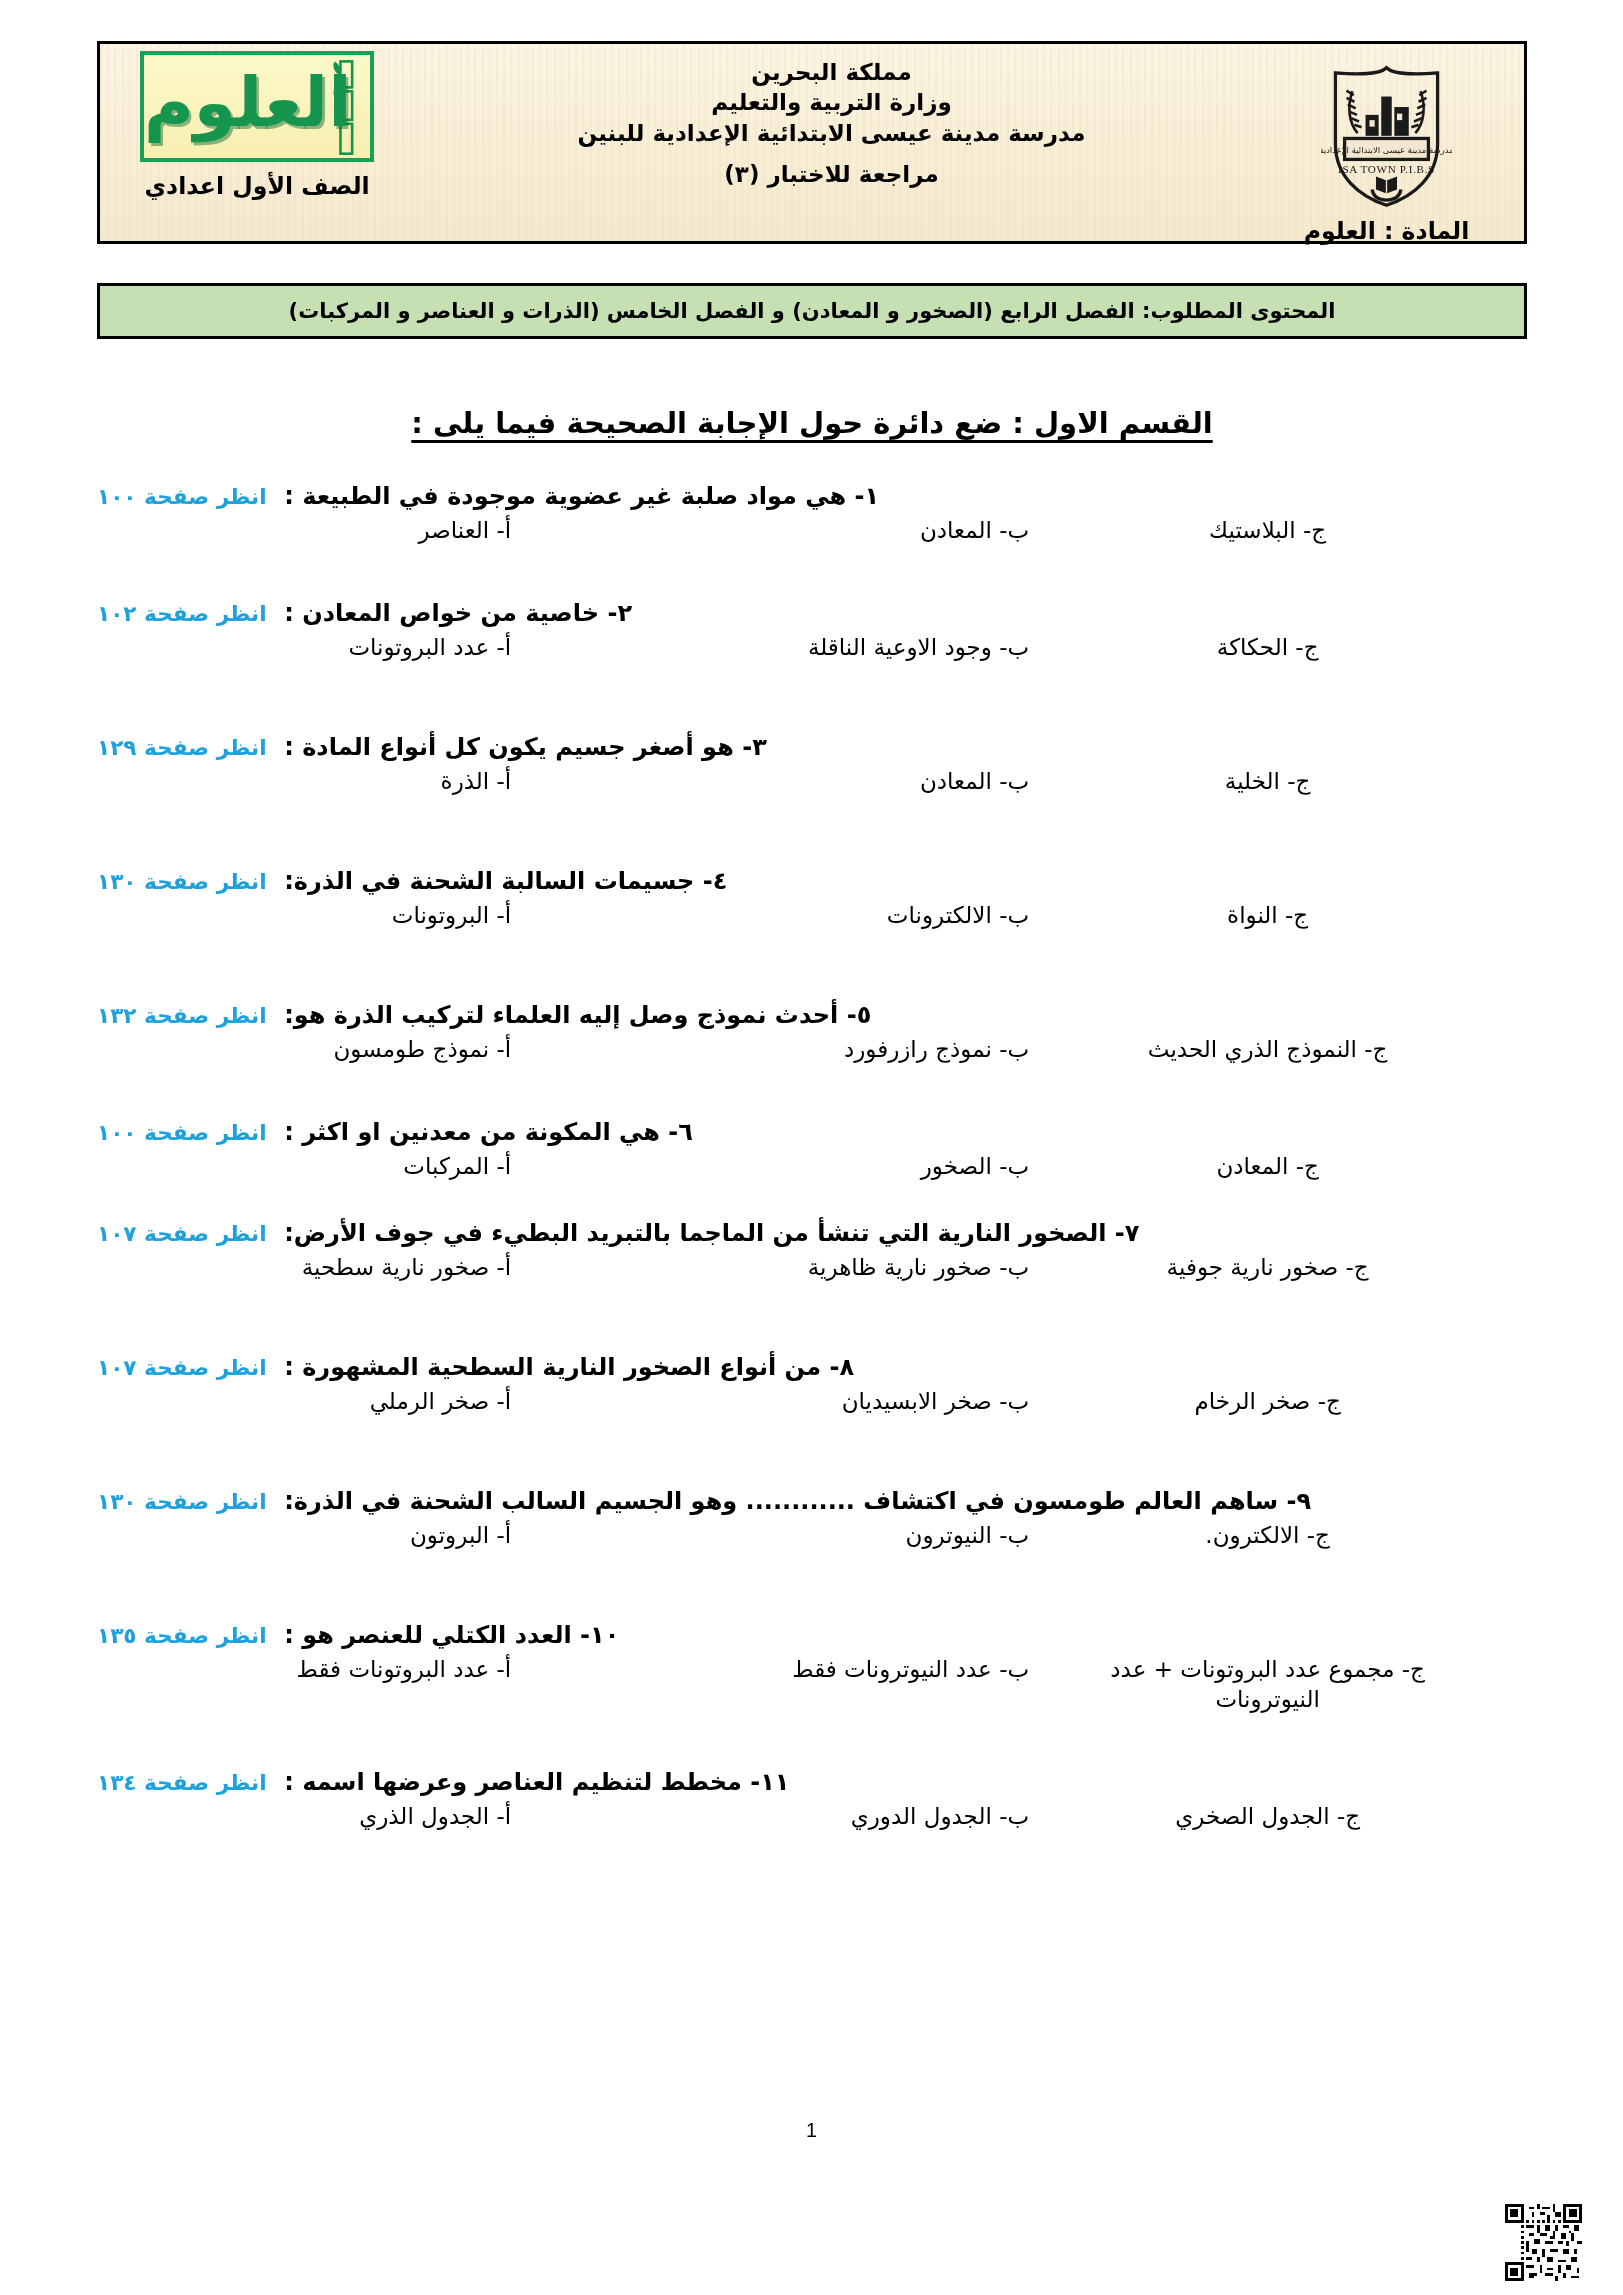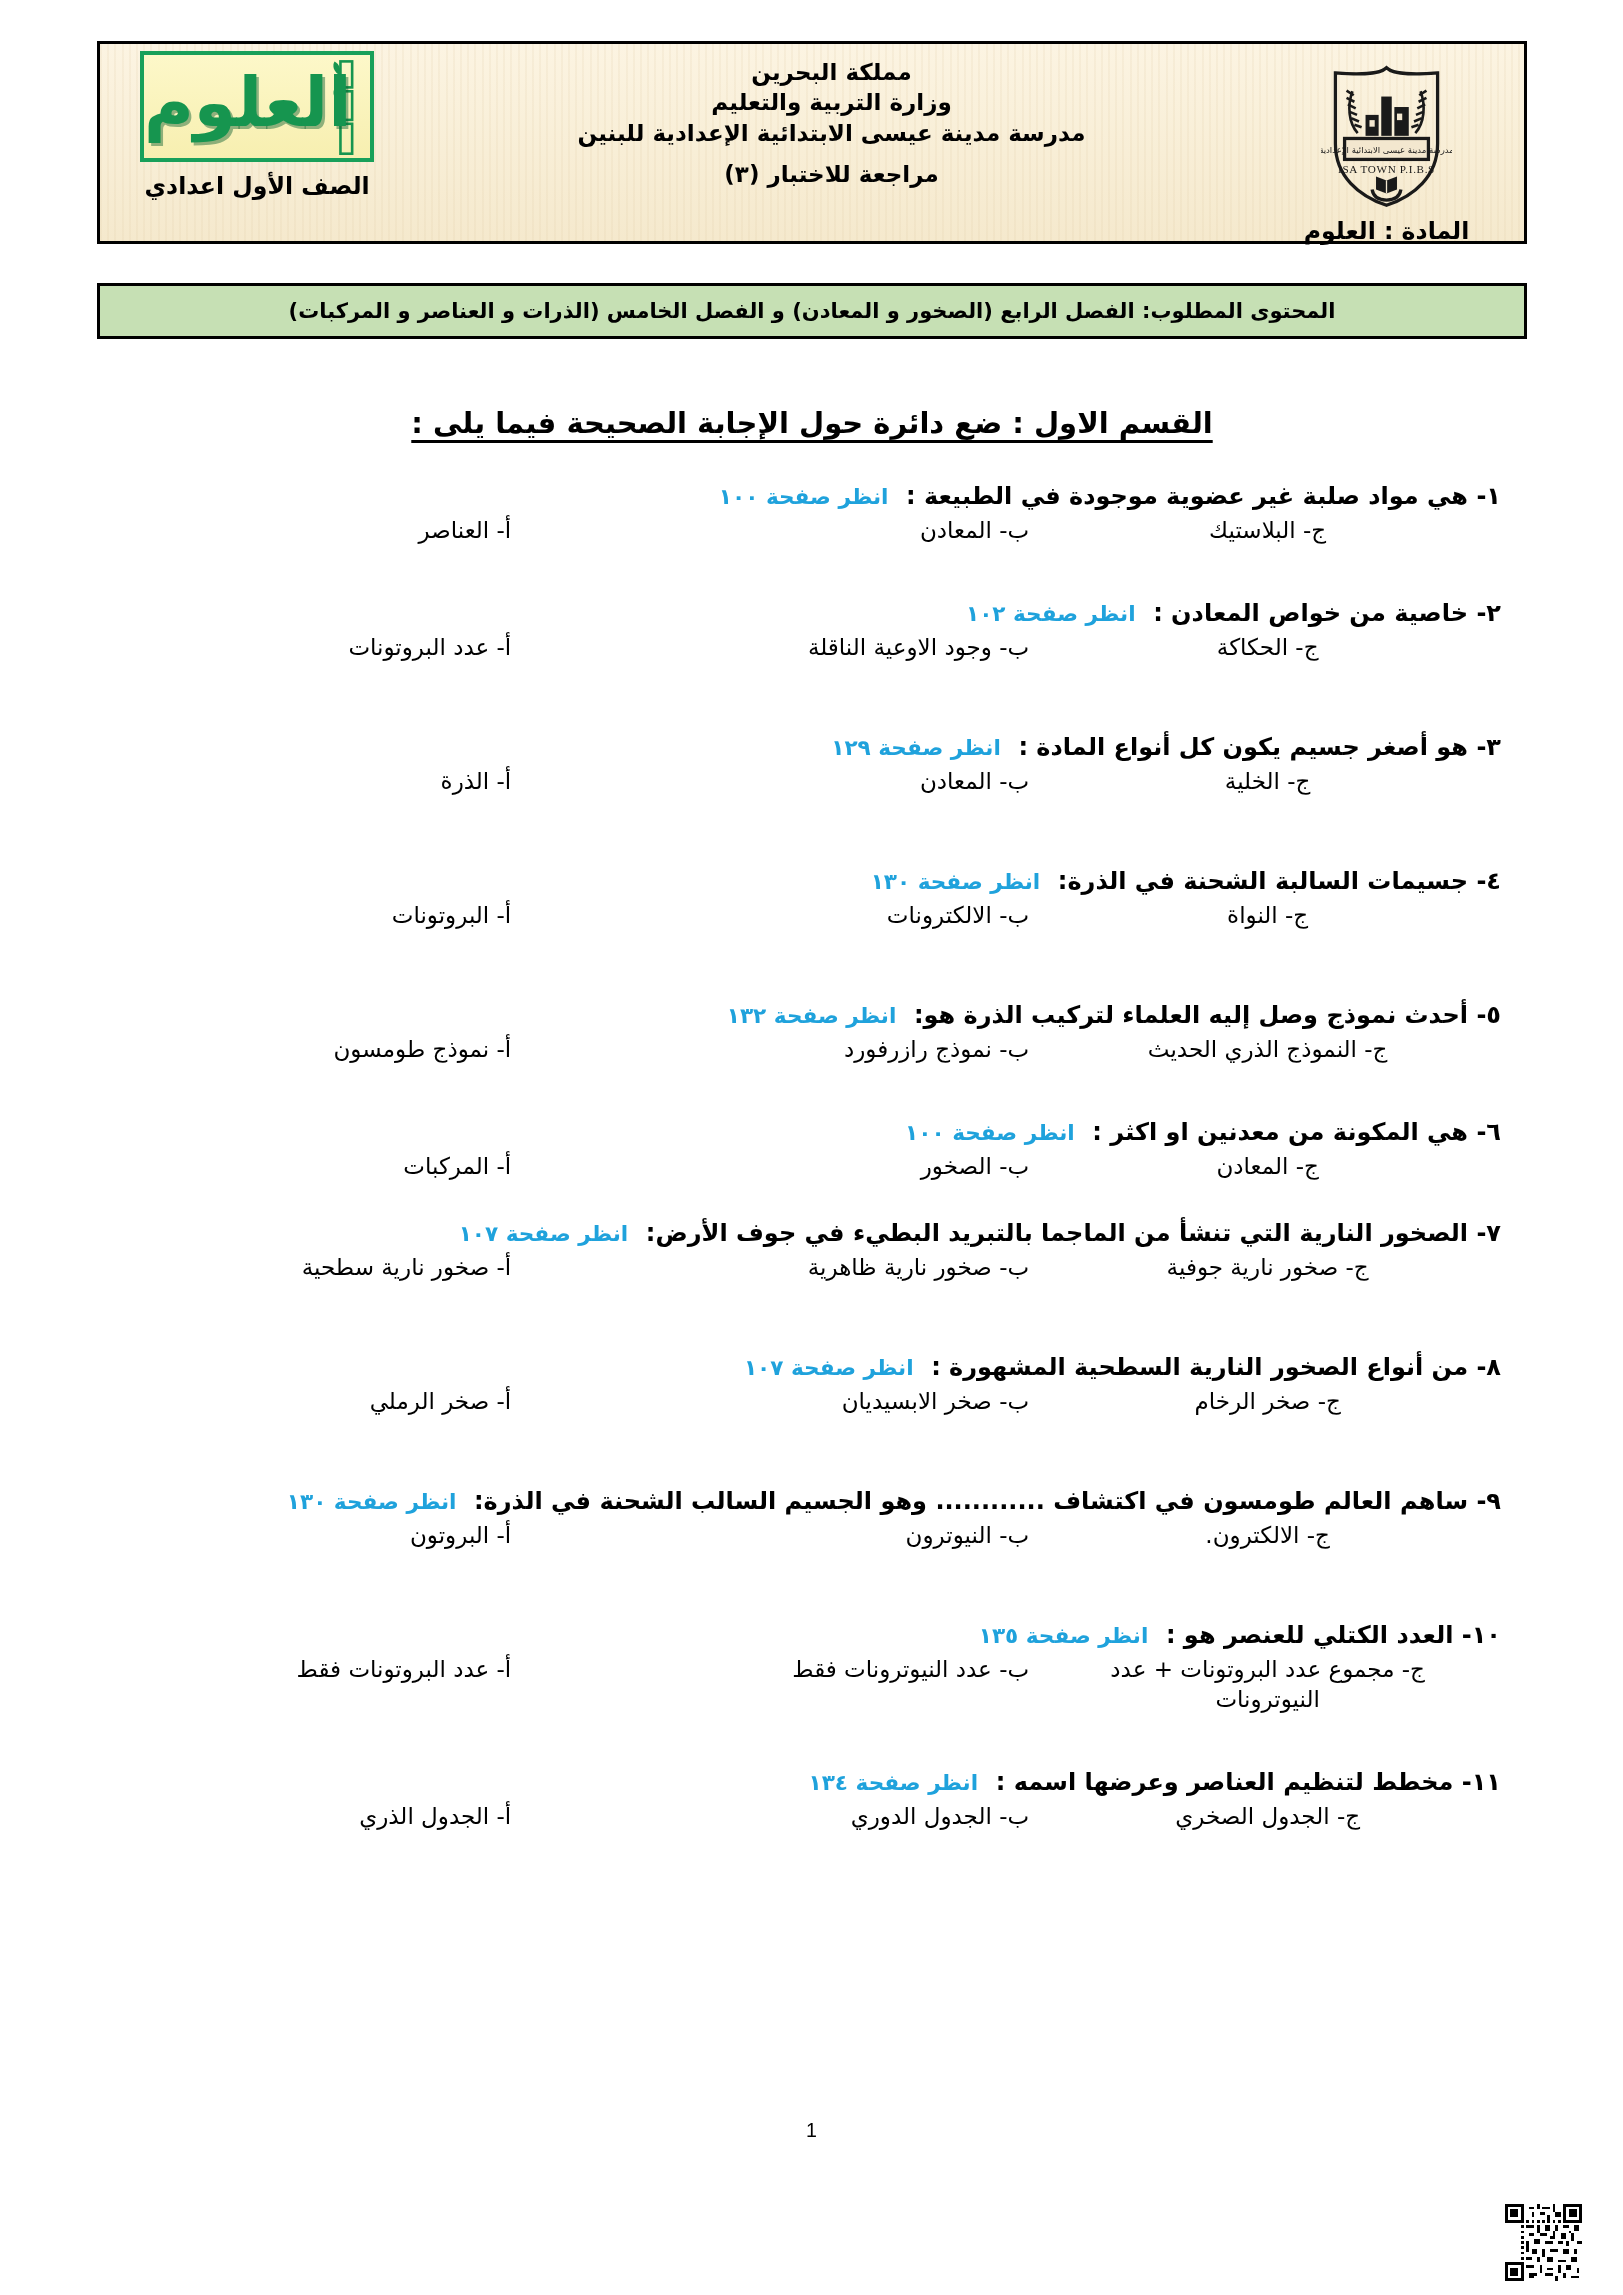--- a/index.html
+++ b/index.html
@@ -180,21 +180,21 @@
   
   .questions {
     position: absolute;
     left: 97px;
     top: 481px;
     width: 1430px;
   }
   .q-block { margin-bottom: 6.5px; }
 
   .q-stem {
-    text-align: right;
+    text-align: left;
     font-size: 24px;
     font-weight: bold;
     color: #000;
     line-height: 1.28;
     white-space: nowrap;
     padding-right: 26px;
   }
   .q-stem .qnum { }
   .q-ref {
     color: #1fa2dc;

